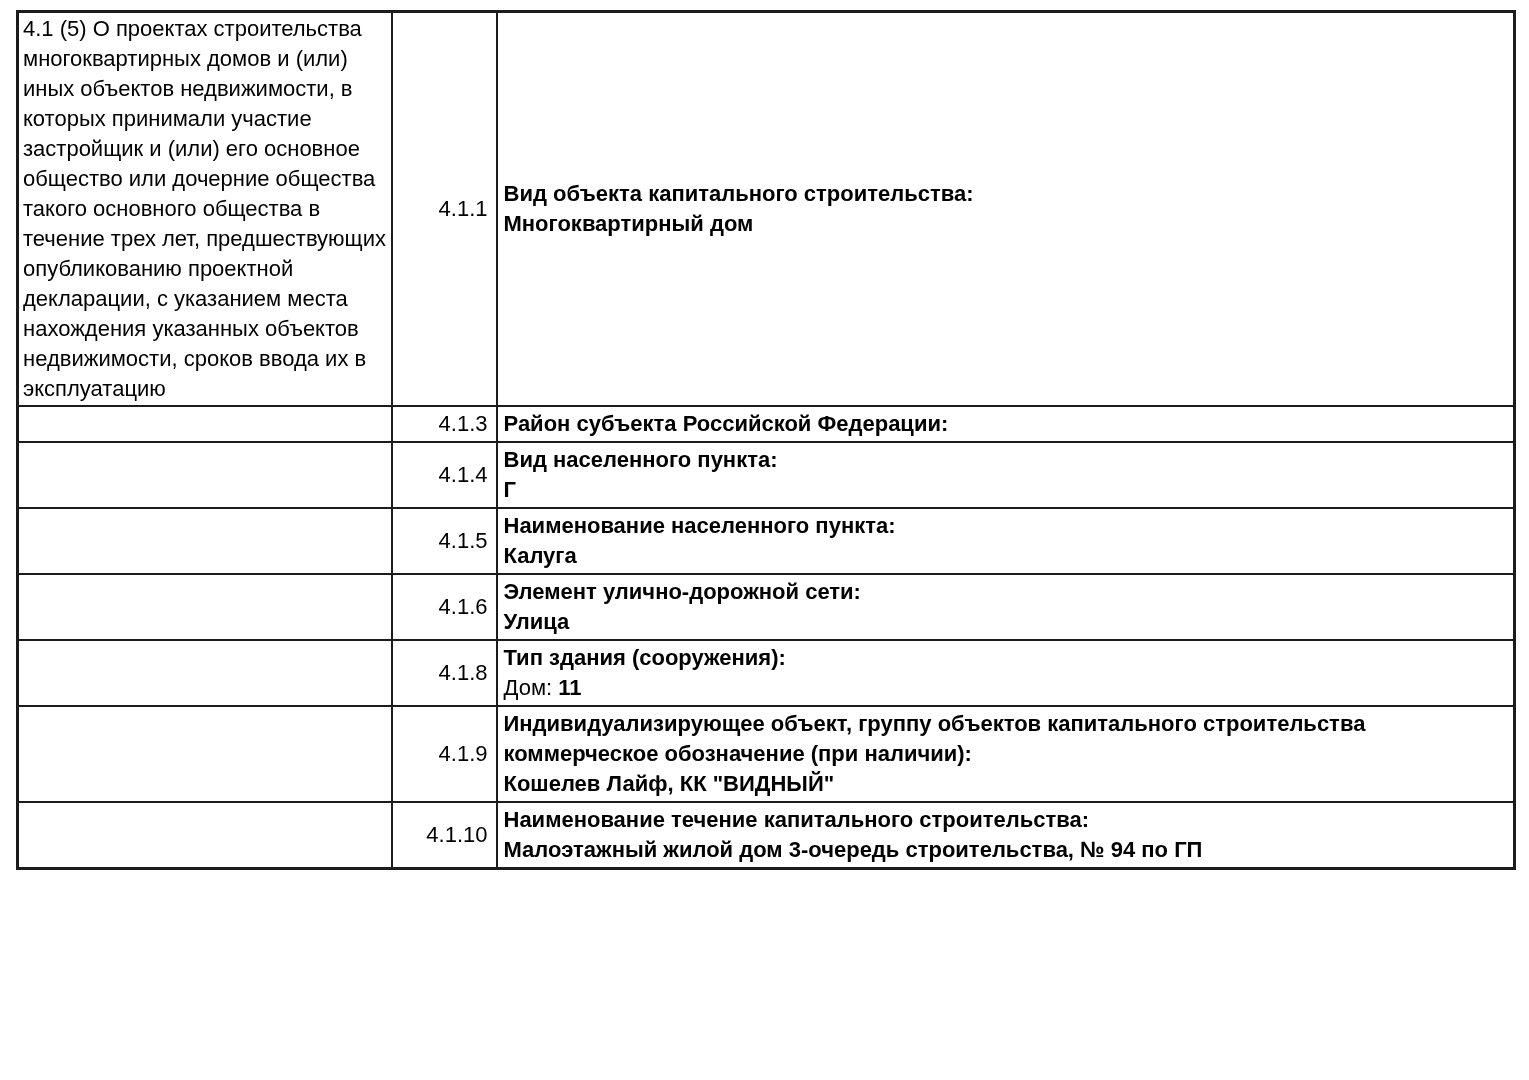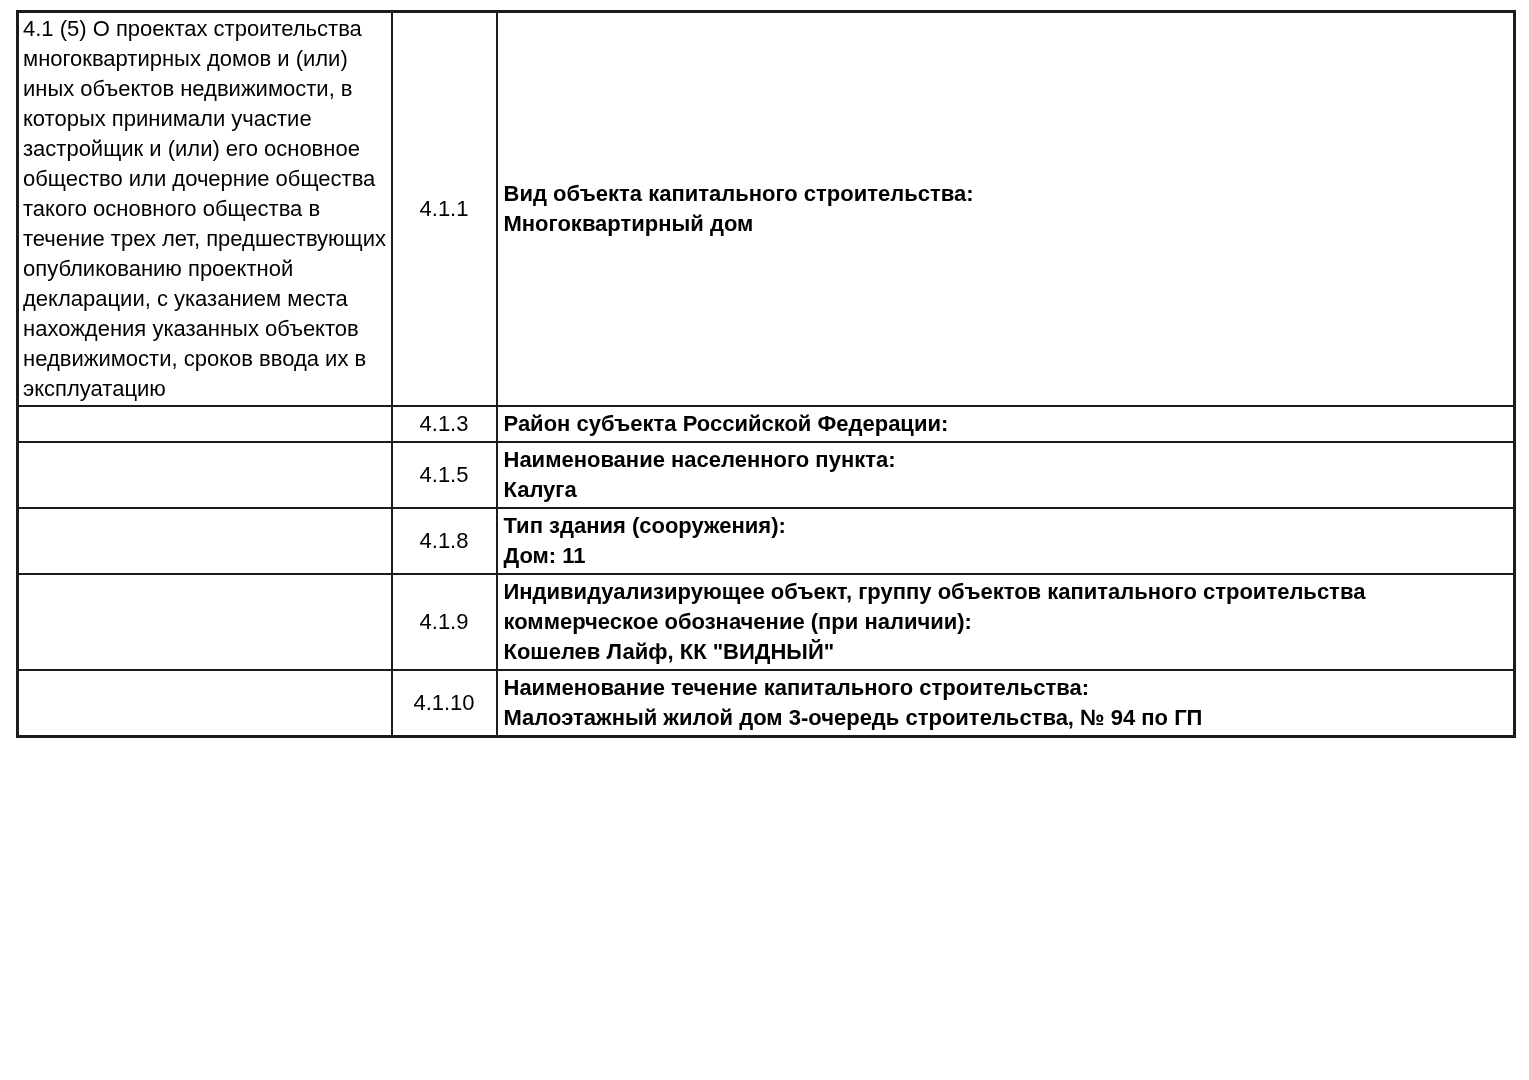--- a/index.html
+++ b/index.html
@@ -36,25 +36,25 @@
     padding: 2px 6px;
     overflow: hidden;
     word-wrap: break-word;
   }
   td.desc {
     vertical-align: top;
     padding: 1px 4px;
   }
   td.num {
     padding: 0 8px;
-    text-align: center;
+    text-align: right;
   }
   .field-label { font-weight: bold; }
   .field-value { font-weight: bold; }
-  .field-value .value-prefix { font-weight: bold; }
+  .field-value .value-prefix { font-weight: normal; }
 </style>
 </head>
 <body>
 
 <div class="page">
   <table class="decl">
     <colgroup>
         <col class="c-desc">
         <col class="c-num">
         <col class="c-body">
@@ -71,24 +71,40 @@
       <tr>
         <td class="desc"></td>
         <td class="num">4.1.3</td>
         <td class="body">
           <div class="field-label">Район субъекта Российской Федерации:</div>
           <div class="field-value"><span class="value-prefix"></span><span class="value-main"></span></div>
         </td>
       </tr>
       <tr>
         <td class="desc"></td>
+        <td class="num">4.1.4</td>
+        <td class="body">
+          <div class="field-label">Вид населенного пункта:</div>
+          <div class="field-value"><span class="value-prefix"></span><span class="value-main">Г</span></div>
+        </td>
+      </tr>
+      <tr>
+        <td class="desc"></td>
         <td class="num">4.1.5</td>
         <td class="body">
           <div class="field-label">Наименование населенного пункта:</div>
           <div class="field-value"><span class="value-prefix"></span><span class="value-main">Калуга</span></div>
+        </td>
+      </tr>
+      <tr>
+        <td class="desc"></td>
+        <td class="num">4.1.6</td>
+        <td class="body">
+          <div class="field-label">Элемент улично-дорожной сети:</div>
+          <div class="field-value"><span class="value-prefix"></span><span class="value-main">Улица</span></div>
         </td>
       </tr>
       <tr>
         <td class="desc"></td>
         <td class="num">4.1.8</td>
         <td class="body">
           <div class="field-label">Тип здания (сооружения):</div>
           <div class="field-value"><span class="value-prefix">Дом: </span><span class="value-main">11</span></div>
         </td>
       </tr>

